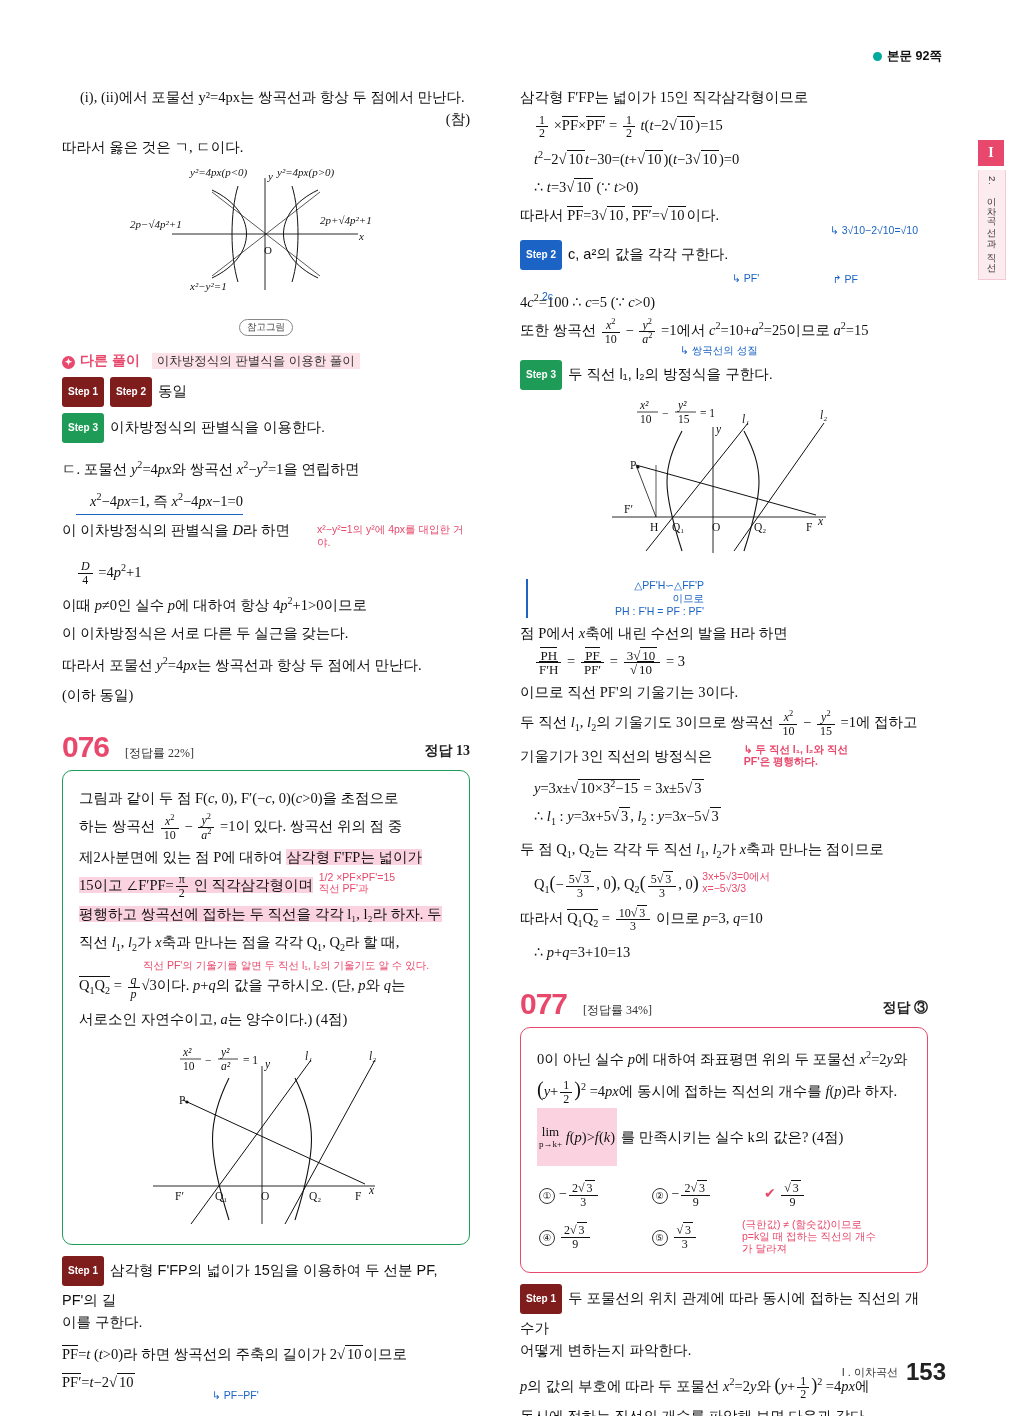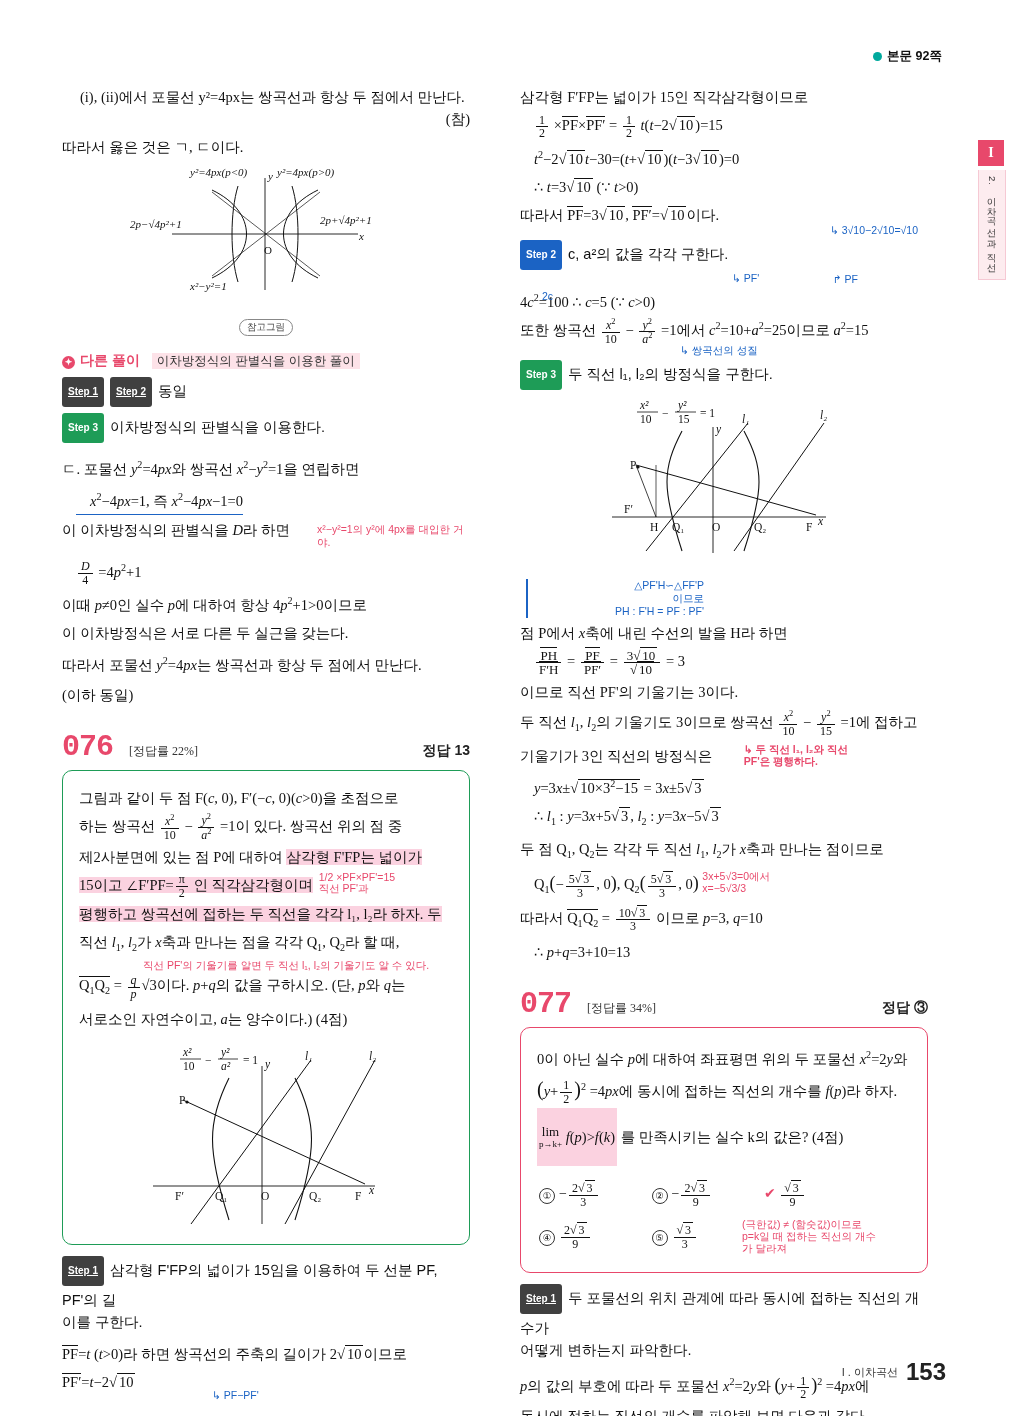--- a/index.html
+++ b/index.html
@@ -27,29 +27,29 @@
   .frac .num{display:block;border-bottom:1px solid #111;padding:0 3px;}
   .frac .den{display:block;padding:0 3px;}
   .sqrt{white-space:nowrap;}
   .sqrt .bar{border-top:1px solid #111;padding:0 2px;}
   .ovl{border-top:1px solid #111;padding-top:0px;}
   sup{font-size:70%;}
   sub{font-size:70%;}
   
   .step{display:inline-block;background:#1e9c57;color:#fff;font-family:"Liberation Sans",sans-serif;font-size:10px;font-weight:bold;border-radius:3px;padding:2px 6px;margin-right:6px;position:relative;top:-1px;}
   .stepblue{background:#1b63c4;}
-  .steppink{background:#404040;text-decoration:underline;}
+  .steppink{background:#7f1d1d;}
   
   .other{margin-top:16px;font-family:"Liberation Sans",sans-serif;font-size:14px;font-weight:bold;color:#e8486b;}
   .other .star{display:inline-block;width:13px;height:13px;border-radius:50%;background:#e8486b;color:#fff;font-size:9px;text-align:center;line-height:13px;margin-right:5px;}
   .other .sub{background:#fde2e8;color:#333;font-weight:normal;font-size:12.5px;padding:1px 5px;margin-left:8px;}
   
-  .qnum{font-family:Liberation Mono, monospace;font-size:30px;font-weight:bold;color:#e8486b;letter-spacing:-1px;}
+  .qnum{font-family:Liberation Sans, sans-serif;font-size:30px;font-weight:bold;color:#e8486b;letter-spacing:-1px;}
   .rate{font-size:12px;font-weight:normal;color:#333;margin-left:16px;}
-  .ansright{float:right;font-family:Liberation Sans, sans-serif;font-size:14px;font-weight:bold;color:#222;margin-top:12px;}
+  .ansright{float:right;font-family:Liberation Serif, serif;font-size:14px;font-weight:bold;color:#222;margin-top:12px;}
   .qbox{border:1.6px solid #1e9c57;border-radius:10px;padding:14px 16px 10px;margin-top:6px;}
   .qbox.pink{border-color:#e8486b;}
   .hl{background:#fbd2e0;}
   .note{color:#e8486b;font-family:"Liberation Sans",sans-serif;font-size:10.5px;line-height:13px;}
   .note.blue{color:#1b63c4;text-align:right;}
   .arrowbox{color:#1b63c4;font-family:"Liberation Sans",sans-serif;font-size:10.5px;line-height:13px;}
   .choices{margin-top:10px;font-size:14px;}
   .choices td{padding:4px 10px 4px 0;}
   .circ{display:inline-block;width:14px;height:14px;border:1px solid #333;border-radius:50%;font-size:9.5px;text-align:center;line-height:14px;margin-right:4px;font-family:"Liberation Sans",sans-serif;}
   .footer{position:absolute;right:66px;bottom:34px;font-family:"Liberation Sans",sans-serif;font-size:11px;color:#333;}

